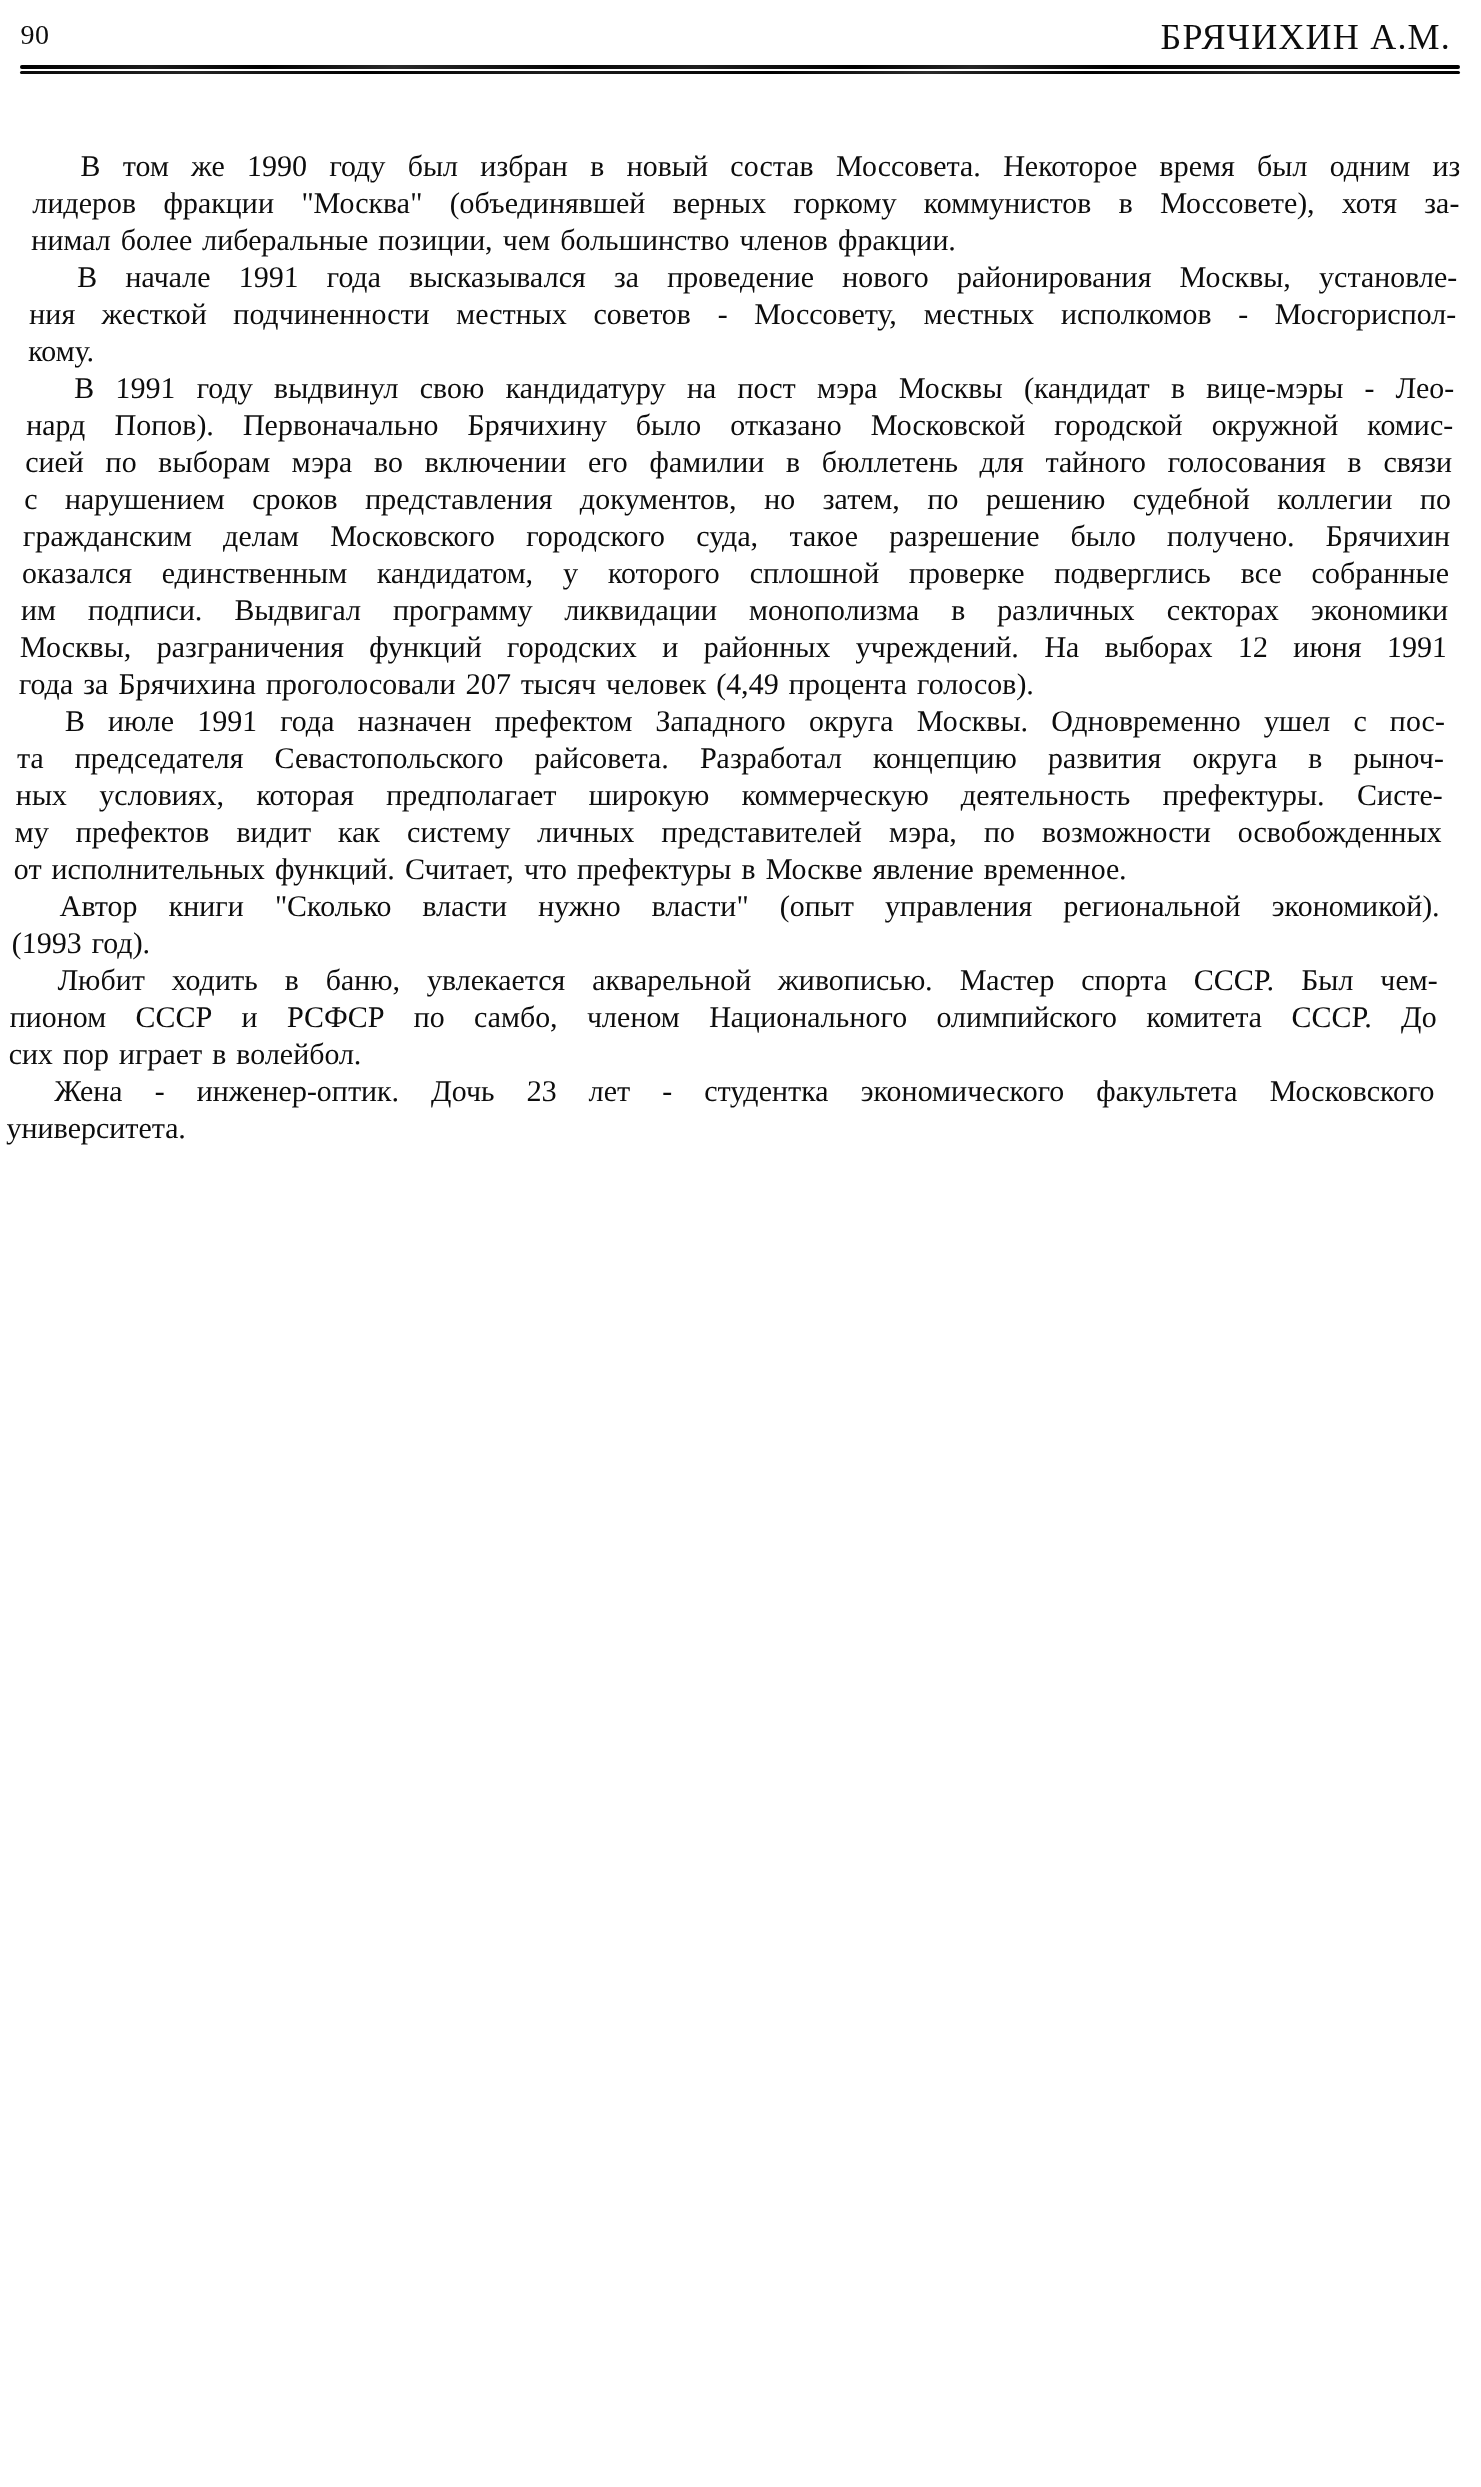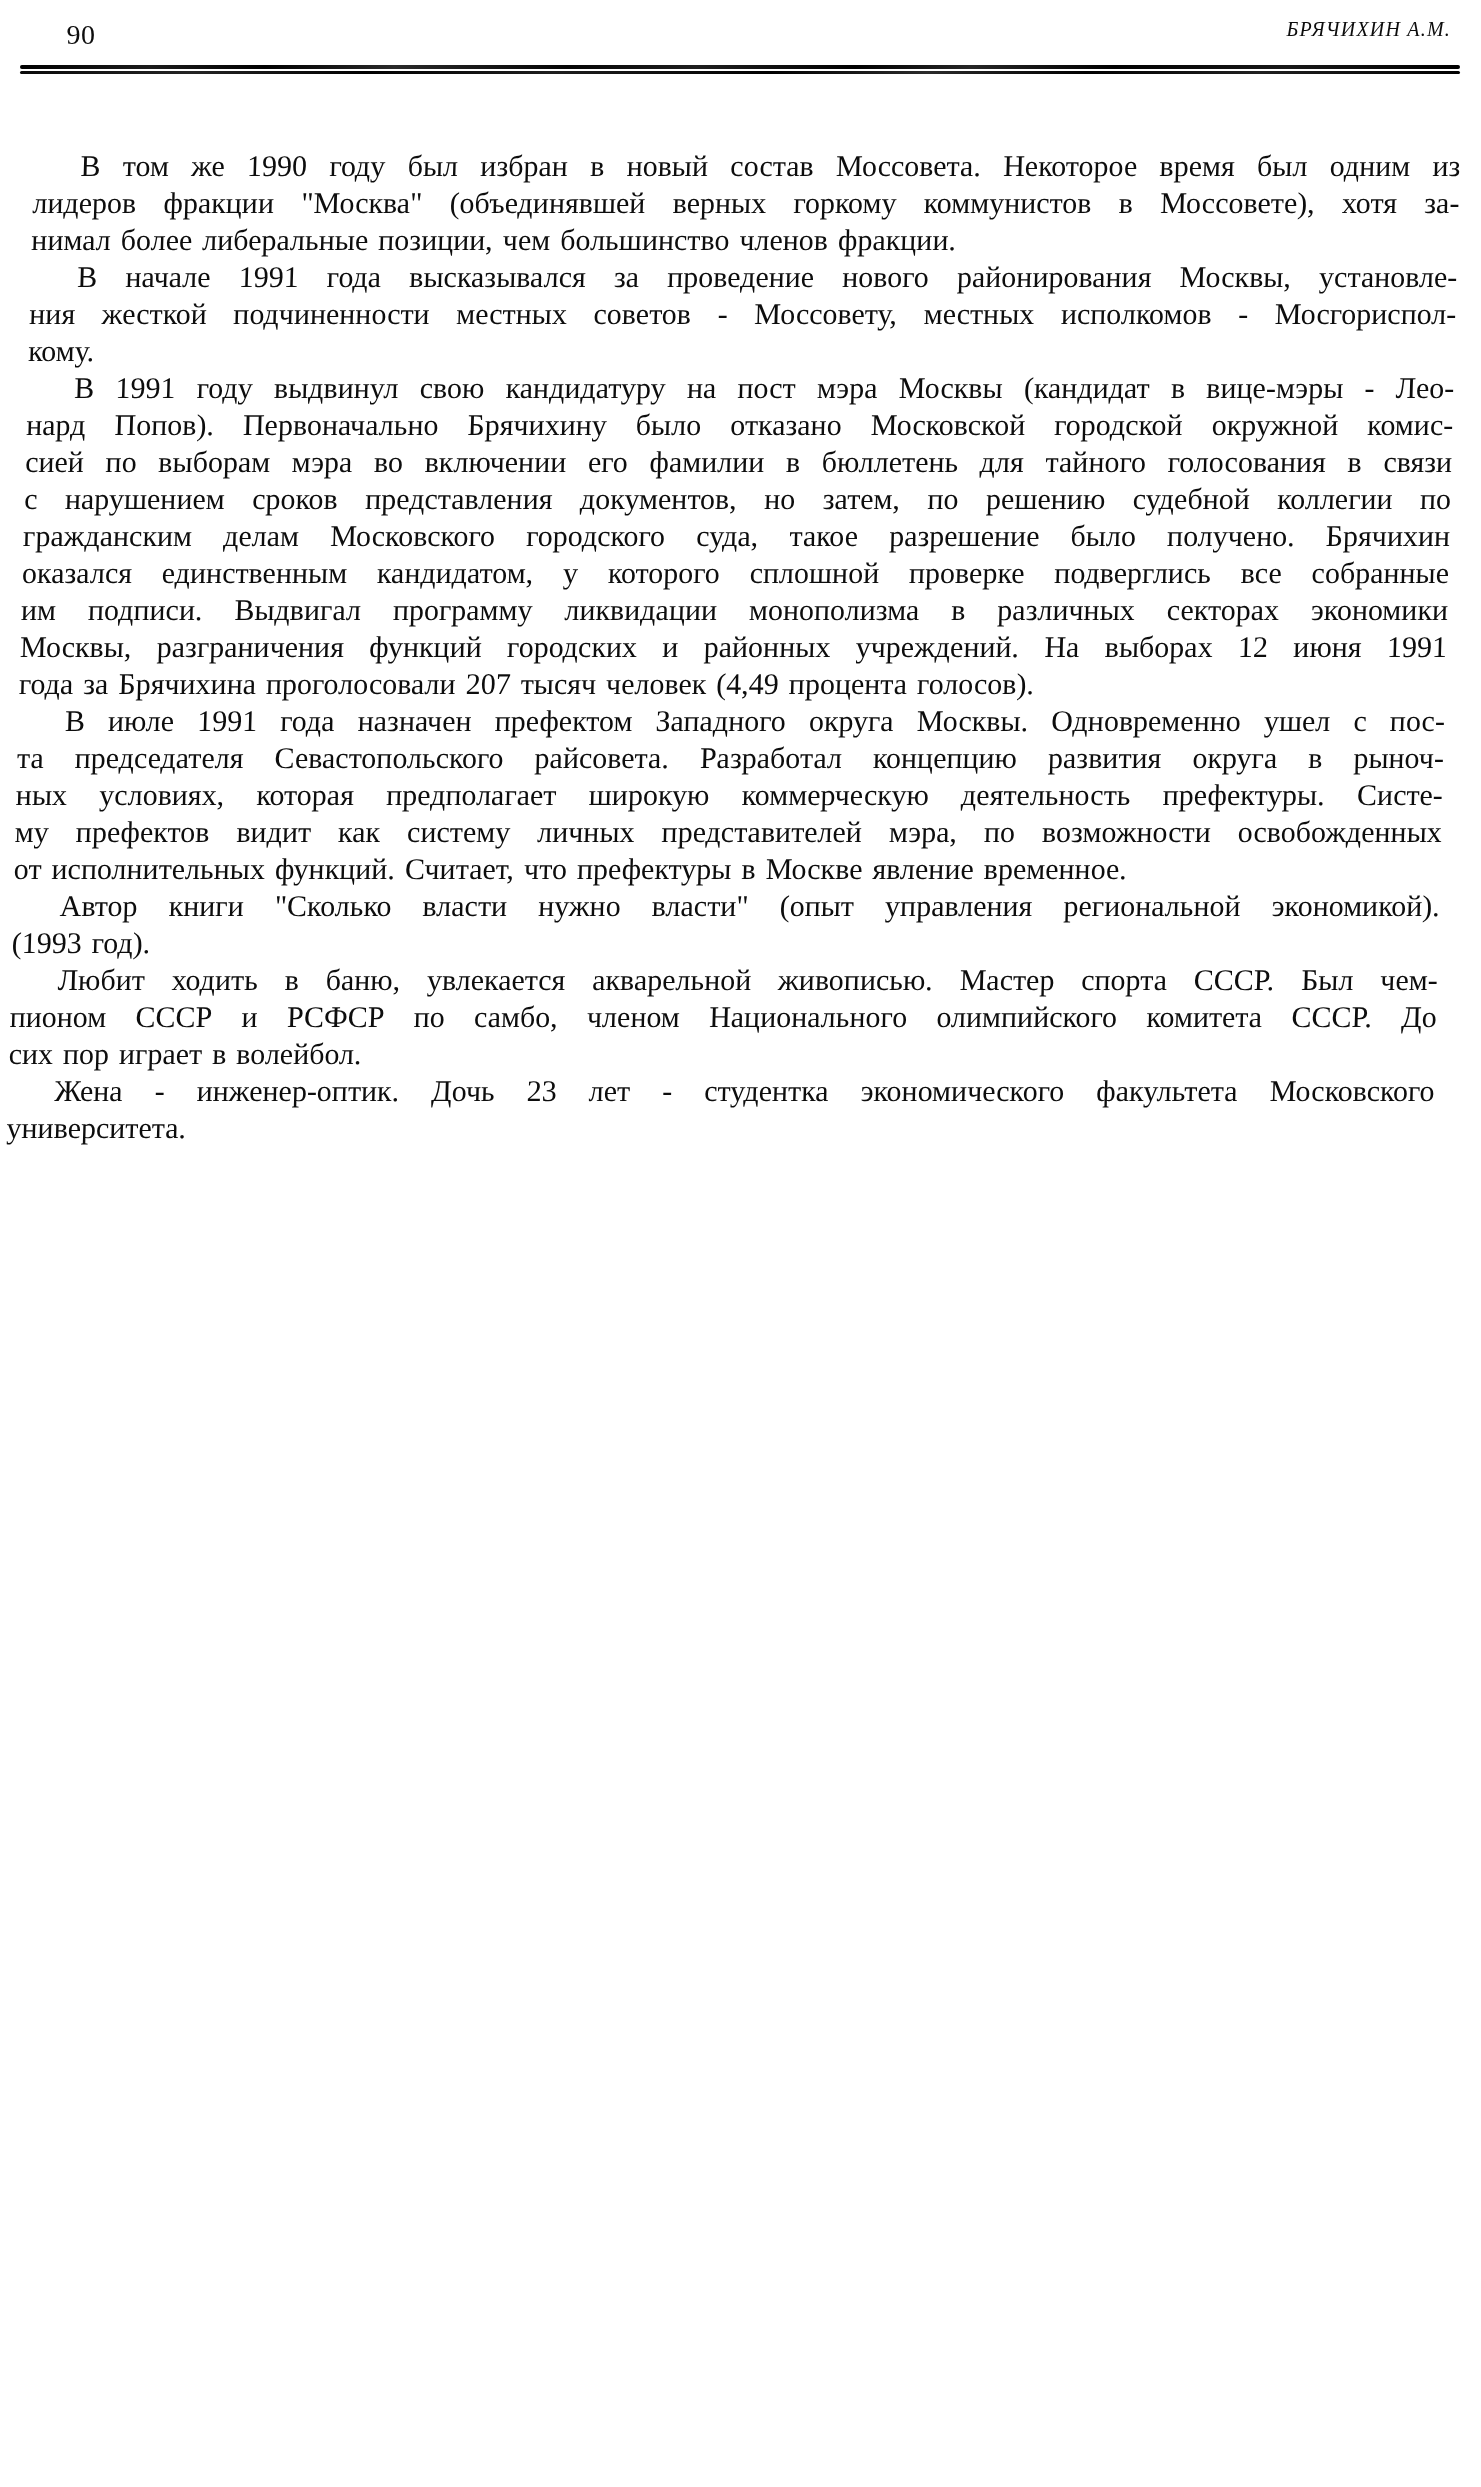--- a/index.html
+++ b/index.html
@@ -12,29 +12,27 @@
     font-family: "Liberation Serif", serif;
     color: #0d0d0d;
   }
   .page-number {
     position: absolute;
     left: 20.4px;
     top: 21px;
     font-size: 28px;
     line-height: 1;
     letter-spacing: 0.6px;
-    margin-left: 46px;
   }
   .running-head {
     position: absolute;
     right: 30px;
     top: 18.5px;
-    font-size: 20px;
+    font-size: 36px;
     line-height: 1;
-    font-style: italic;
     letter-spacing: 1.2px;
   }
   .header-rule {
     position: absolute;
     left: 20.4px;
     top: 65px;
     width: 1440px;
     height: 11px;
   }
   .header-rule .rule-top,

